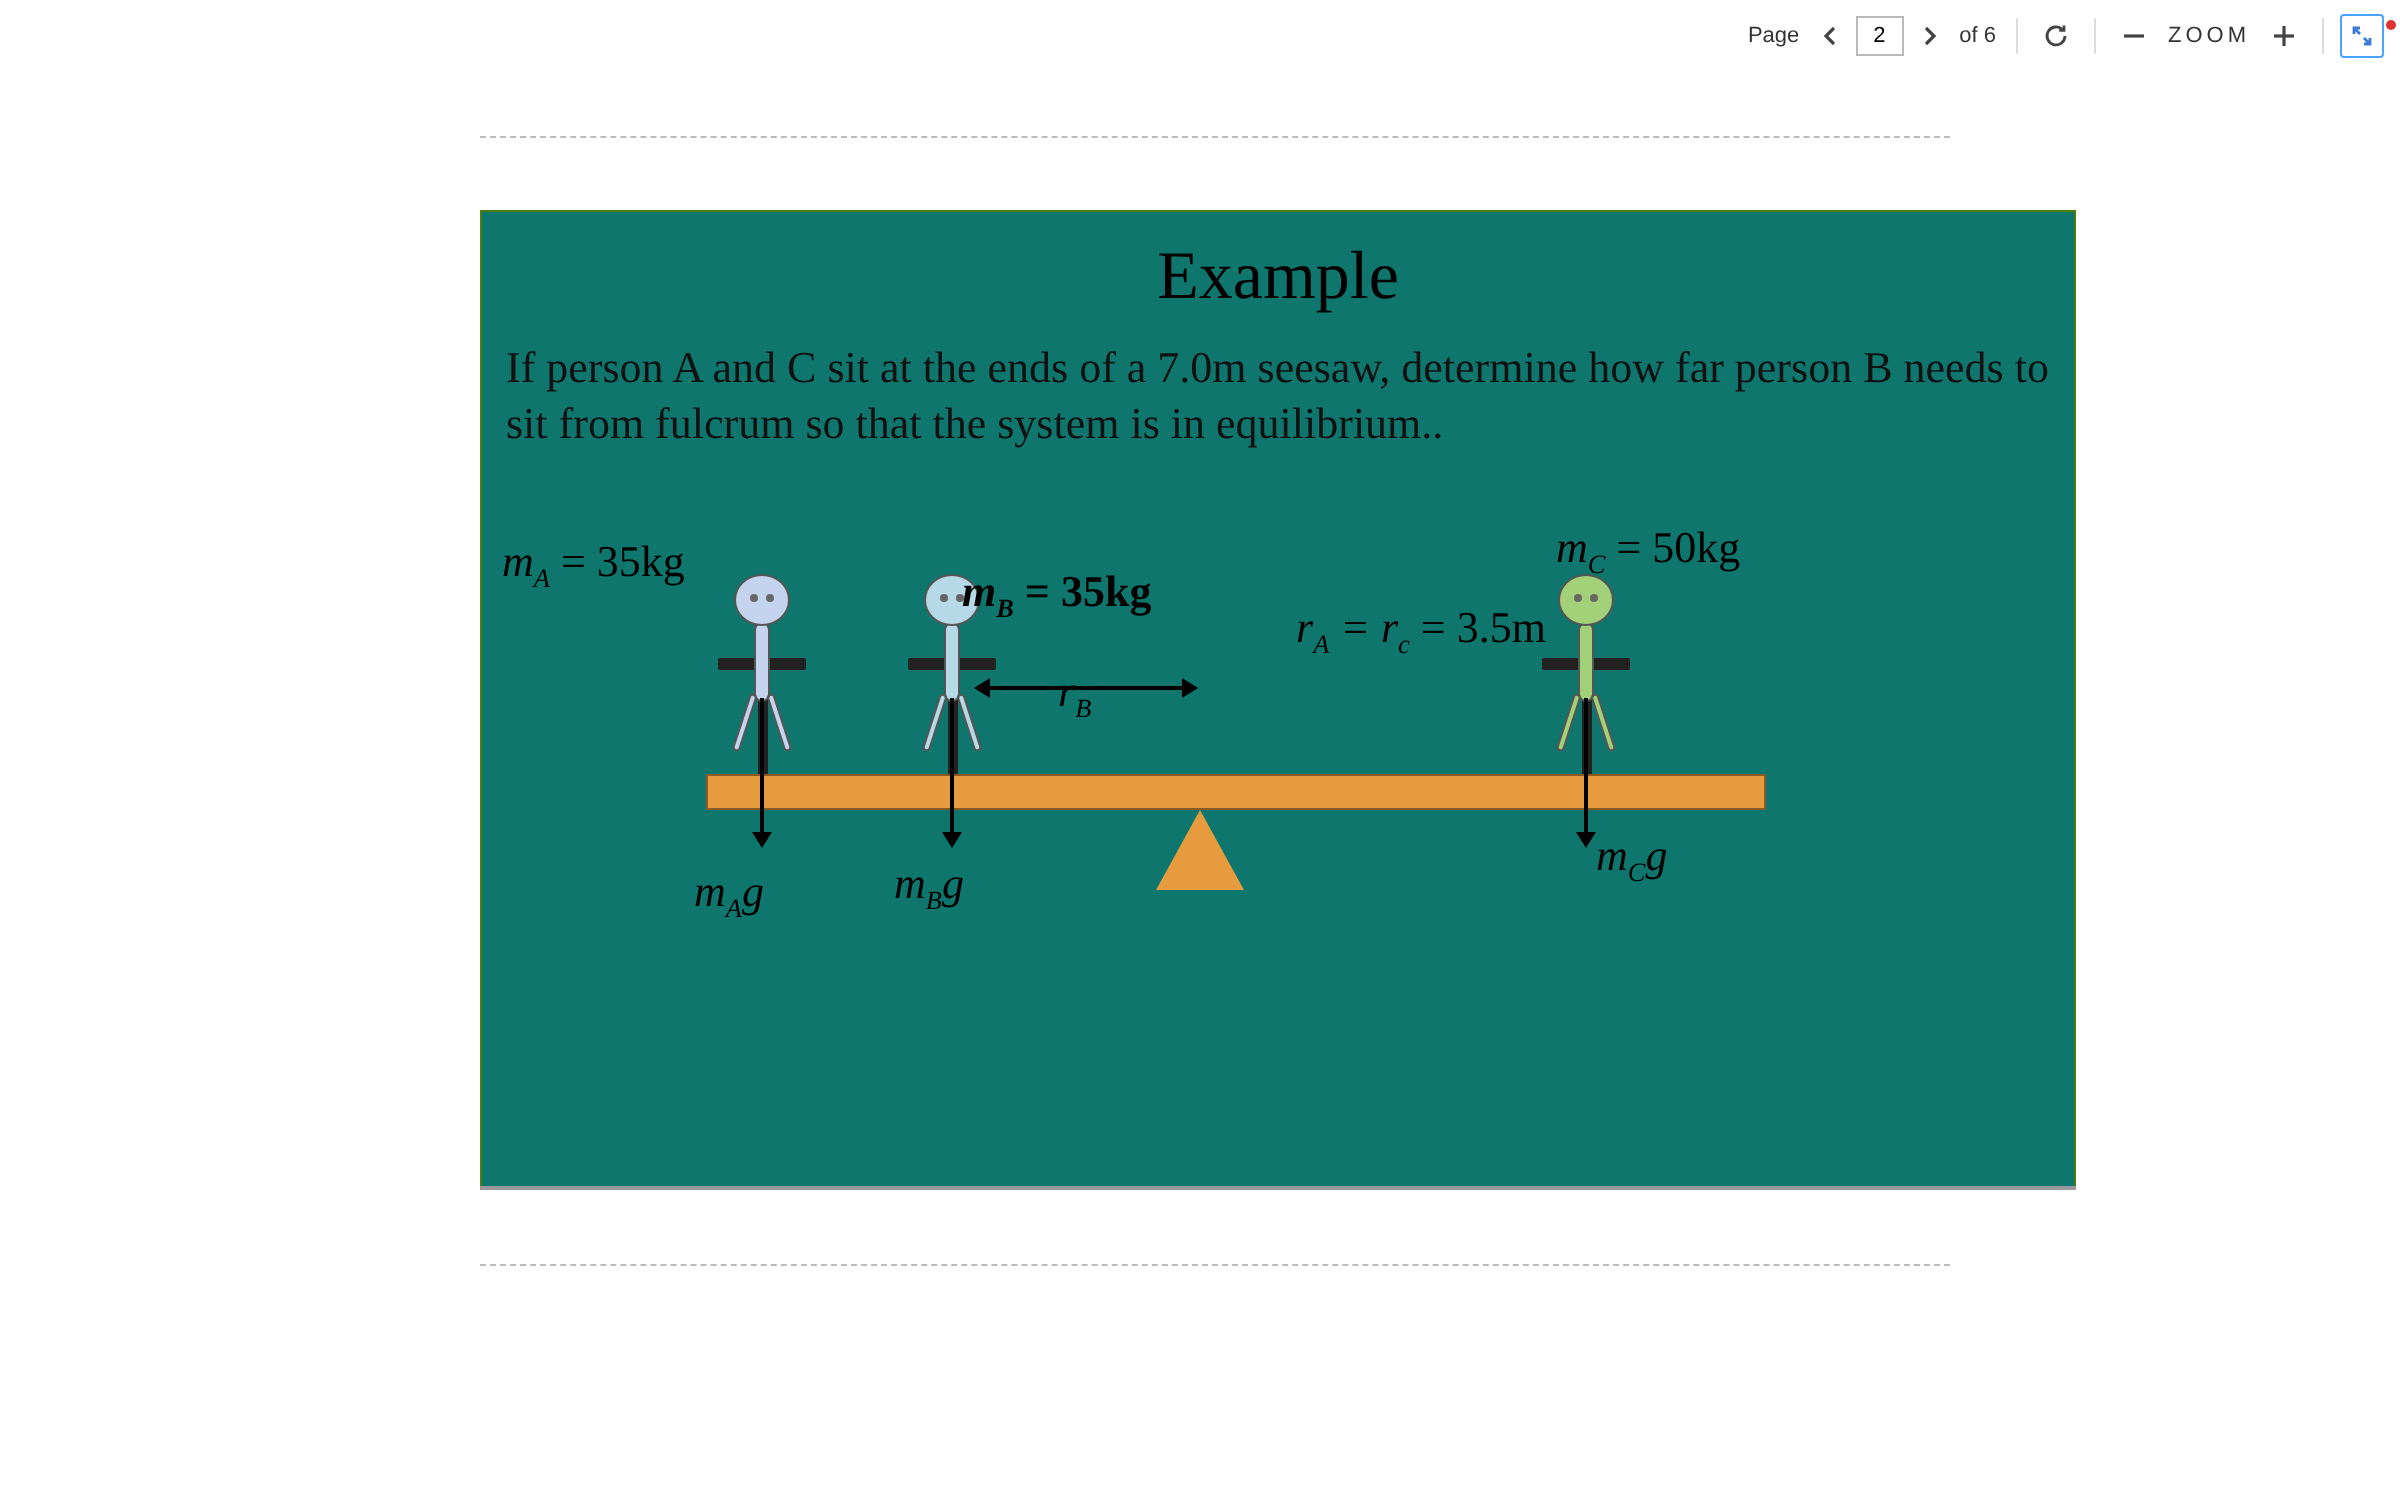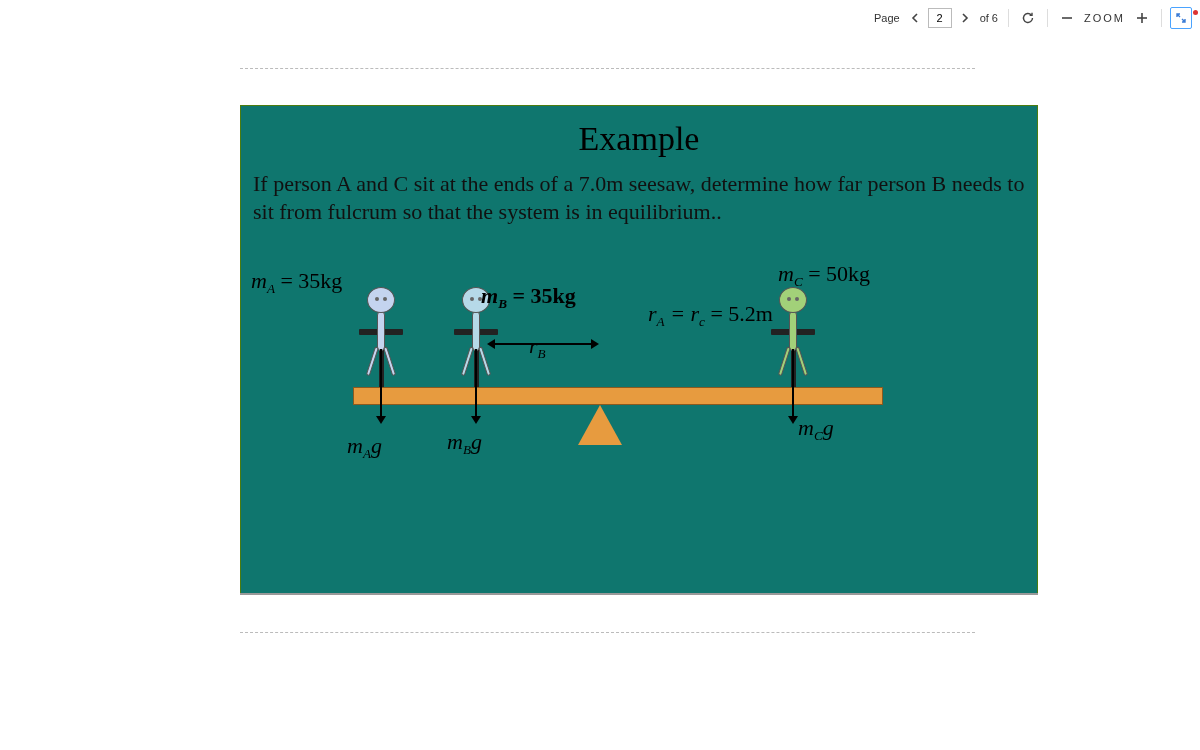--- a/index.html
+++ b/index.html
@@ -364,21 +364,21 @@
     <div class="eq eq-mA">
       <span>m</span><span class="sub">A</span><span class="rm"> = 35kg</span>
     </div>
     <div class="eq eq-mB">
       <span>m</span><span class="sub">B</span><span class="rm"> = 35kg</span>
     </div>
     <div class="eq eq-mC">
       <span>m</span><span class="sub">C</span><span class="rm"> = 50kg</span>
     </div>
     <div class="eq eq-rAc">
-      <span>r</span><span class="sub">A</span><span> = r</span><span class="sub">c</span><span class="rm"> = 5.2m</span>
+      <span>r</span><span class="sub">A</span><span> = r</span><span class="sub">c</span><span class="rm"> = 3.5m</span>
     </div>
     <div class="eq eq-rB">
       <span>r</span><span class="sub">B</span>
     </div>
     <div class="eq eq-fA">
       <span>m</span><span class="sub">A</span><span>g</span>
     </div>
     <div class="eq eq-fB">
       <span>m</span><span class="sub">B</span><span>g</span>
     </div>

